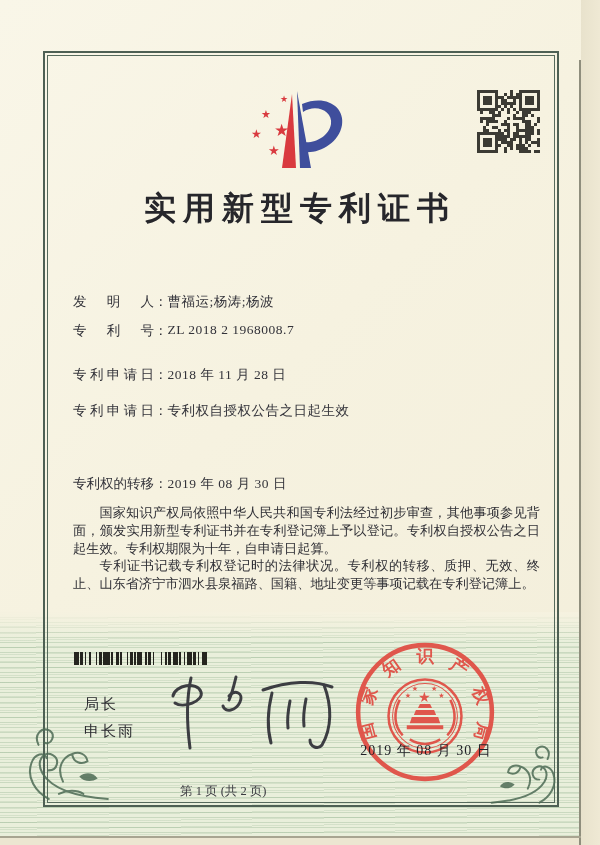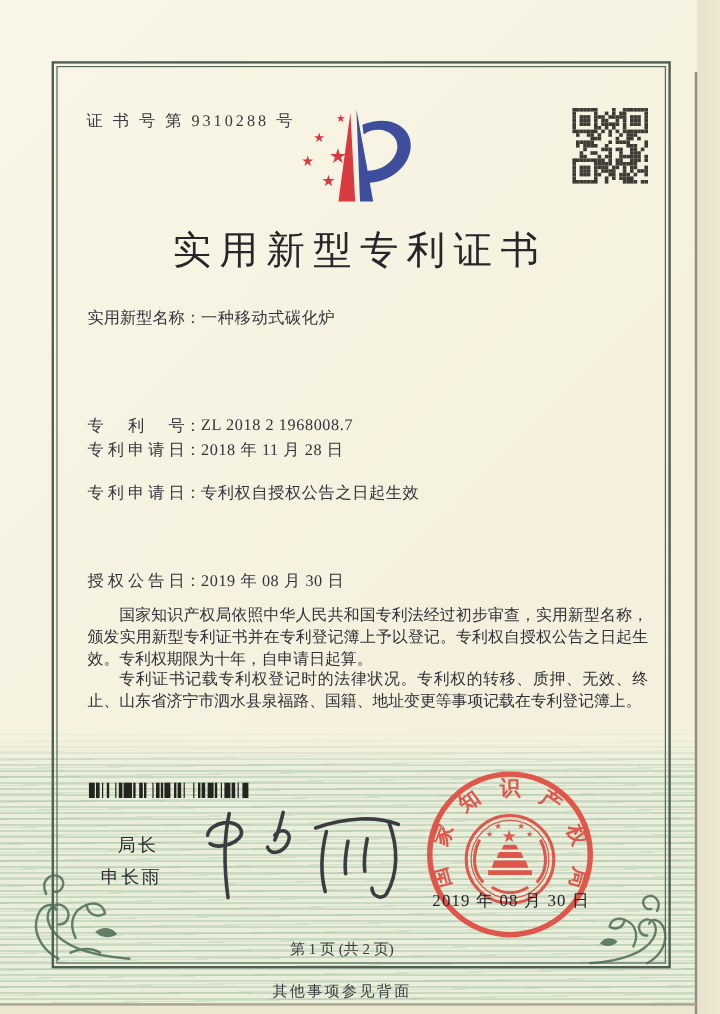--- a/index.html
+++ b/index.html
@@ -24,48 +24,48 @@
   }
   .band-fade{position:absolute;left:0;top:0;width:100%;height:30px;
     background:linear-gradient(180deg,#f6f2e0 0%,rgba(246,242,224,0) 100%);}
   
   .frame{position:absolute;left:43px;top:51px;width:512px;height:752px;border:2px solid #4e6054;z-index:3;}
   .frame-inner{position:absolute;inset:2px;border:1px solid #566a5c;}
   .ornament{position:absolute;z-index:4;}
   
   .abs{position:absolute;z-index:5;}
   .cert-no{left:72px;top:92px;font-size:13.5px;letter-spacing:2.5px;color:#3a3a3e;}
-  .title{left:100px;top:187px;width:400px;text-align:center;font-size:32px;font-weight:normal;
+  .title{left:100px;top:187px;width:400px;text-align:center;font-size:32px;font-weight:bold;
          letter-spacing:7px;color:#26262b;}
   .row{left:73px;width:470px;height:20px;font-size:13.5px;color:#33333a;white-space:nowrap;}
   .lbl{display:inline-block;width:6em;text-align:justify;text-align-last:justify;vertical-align:top;}
   .colon{display:inline-block;vertical-align:top;}
   .val{display:inline-block;vertical-align:top;letter-spacing:.5px;}
   .grant-right{position:absolute;left:222px;top:0;white-space:nowrap;}
   .body-text{left:73px;top:504px;width:467px;font-size:13.2px;line-height:17.8px;
              text-align:justify;color:#303036;z-index:5;}
   .body-text p{margin:0;text-indent:2em;}
   
   .barcode{left:74px;top:652px;width:155px;height:13px;display:flex;overflow:hidden;z-index:5;}
   .barcode .bar{background:#25251f;height:100%;flex:none;}
   .barcode .space{background:transparent;height:100%;flex:none;}
   
   .qr{left:477px;top:90px;width:63px;height:63px;display:grid;
       grid-template-columns:repeat(21,3px);grid-template-rows:repeat(21,3px);z-index:5;}
   .qr .on{background:#3c3b34;}
   .qr .off{background:transparent;}
   
-  .sig-title{left:84px;top:695px;font-size:15px;font-family:"Liberation Sans","DejaVu Sans",sans-serif;color:#2c2c31;letter-spacing:2px;margin-left:14px;}
+  .sig-title{left:84px;top:695px;font-size:15px;font-family:"Liberation Sans","DejaVu Sans",sans-serif;color:#2c2c31;letter-spacing:2px;}
   .sig-name{left:84px;top:722px;font-size:15px;font-family:"Liberation Sans","DejaVu Sans",sans-serif;color:#2c2c31;letter-spacing:2px;}
   .signature{left:163px;top:666px;z-index:6;}
   
   .seal{left:349px;top:637px;z-index:5;opacity:.92;}
   .seal-date{left:350px;top:742px;width:152px;text-align:center;font-size:14px;color:#1f1f26;
              letter-spacing:1px;z-index:6;}
-  .page-num{left:180px;top:783px;width:210px;text-align:center;font-size:12.5px;color:#3a3a40;z-index:5;}
+  .page-num{left:180px;top:783px;width:210px;font-size:12.5px;color:#3a3a40;z-index:5;}
   .footer-note{left:180px;top:818px;width:210px;text-align:center;font-size:12.5px;
                letter-spacing:2px;color:#3c3c42;z-index:5;}
 </style>
 </head>
 <body>
 
 <div class="paper">
 
   <div class="band">
     <div class="band-fade"></div>
@@ -88,21 +88,20 @@
   <svg class="ornament" style="left:490px;top:722px;transform:scaleX(-1)" width="74" height="84" viewBox="0 0 90 100">
     <g stroke="#4d6b55" stroke-width="2.4" fill="none" opacity=".85" stroke-linecap="round">
       <path d="M88,97 C60,95 34,88 24,72 C17,60 25,49 34,54 C41,58 39,69 30,69"></path>
       <path d="M30,97 C17,90 8,76 13,62 C16,53 26,50 28,57"></path>
       <path d="M44,80 C38,68 42,57 53,53 C60,50 67,53 68,60 C62,64 54,61 53,53"></path>
       <path d="M20,44 C15,34 23,26 31,30 C37,34 33,44 26,42"></path>
       <path d="M60,75 C66,70 74,71 78,77 C72,81 64,80 60,75 Z" fill="#4d6b55" stroke="none"></path>
     </g>
   </svg>
 
-  <div class="abs cert-no">证 书 号 第 9310288 号</div>
 
   <svg class="abs" style="left:247px;top:80px" width="106" height="94" viewBox="0 0 106 94">
     <path d="M45,14 L49,88 L35,88 Z" fill="#d93a3f"></path>
     <path d="M50,11 L64,88 L53,88 Z" fill="#3f4e9c"></path>
     <path d="M55,24 C79,14 98,27 95,45 C92,63 72,74 57,72 L56,62 C68,64 82,56 84,44 C86,31 69,23 56,32 Z" fill="#3f4e9c"></path>
     <g fill="#d93a3f" font-family="'DejaVu Sans',sans-serif">
       <text x="33" y="22" font-size="9">★</text>
       <text x="14" y="38" font-size="11">★</text>
       <text x="27" y="56" font-size="17">★</text>
       <text x="4" y="58" font-size="12">★</text>
@@ -549,38 +548,38 @@
       <div class="on"></div>
       <div class="on"></div>
       <div class="on"></div>
       <div class="off"></div>
       <div class="on"></div>
       <div class="on"></div>
     </div>
 
   <div class="abs title">实用新型专利证书</div>
 
-  <div class="abs row" style="top:256px">
-    <span class="lbl">实用新型名称</span><span class="colon">：</span><span class="val">一种移动式碳化炉</span>
-  </div>
-  <div class="abs row" style="top:346px">
+  <div class="abs row" style="top:293px">
+    <span class="lbl">发明人</span><span class="colon">：</span><span class="val">曹福运;杨涛;杨波</span>
+  </div>
+  <div class="abs row" style="top:322px">
     <span class="lbl">专利号</span><span class="colon">：</span><span class="val">ZL 2018 2 1968008.7</span>
   </div>
   <div class="abs row" style="top:366px">
     <span class="lbl">专利申请日</span><span class="colon">：</span><span class="val">2018 年 11 月 28 日</span>
   </div>
   <div class="abs row" style="top:402px">
     <span class="lbl">专利申请日</span><span class="colon">：</span><span class="val">专利权自授权公告之日起生效</span>
   </div>
   <div class="abs row" style="top:475px;position:absolute">
-    <span class="lbl">授权公告日</span><span class="colon">：</span><span class="val">2019 年 08 月 30 日</span>
+    <span class="lbl">专利权的转移</span><span class="colon">：</span><span class="val">2019 年 08 月 30 日</span>
   </div>
 
   <div class="abs body-text">
-    <p>国家知识产权局依照中华人民共和国专利法经过初步审查，实用新型名称，颁发实用新型专利证书并在专利登记簿上予以登记。专利权自授权公告之日起生效。专利权期限为十年，自申请日起算。</p>
+    <p>国家知识产权局依照中华人民共和国专利法经过初步审查，其他事项参见背面，颁发实用新型专利证书并在专利登记簿上予以登记。专利权自授权公告之日起生效。专利权期限为十年，自申请日起算。</p>
     <p>专利证书记载专利权登记时的法律状况。专利权的转移、质押、无效、终止、山东省济宁市泗水县泉福路、国籍、地址变更等事项记载在专利登记簿上。</p>
   </div>
 
   <div class="abs barcode" id="barcode">
       <span class="bar" style="width: 4.65px;"></span>
       <span class="space" style="width: 1.55px;"></span>
       <span class="bar" style="width: 3.1px;"></span>
       <span class="space" style="width: 1.55px;"></span>
       <span class="bar" style="width: 1.55px;"></span>
       <span class="space" style="width: 3.1px;"></span>
@@ -677,19 +676,18 @@
       <text x="88" y="60" font-size="7" font-family="'DejaVu Sans',sans-serif">★</text>
       <path d="M68,70 L82,70 L80,66 L70,66 Z"></path>
       <path d="M64,77 L86,77 L84,72 L66,72 Z"></path>
       <path d="M60,85 L90,85 L88,79 L62,79 Z"></path>
       <path d="M57,87 L93,87 L93,91 L57,91 Z"></path>
     </g>
   </svg>
   <div class="abs seal-date">2019 年 08 月 30 日</div>
 
   <div class="abs page-num">第 1 页 (共 2 页)</div>
-  <div class="abs footer-note">其他事项参见背面</div>
 
   <div class="scan-margin-right"></div>
   <div class="scan-edge-right"></div>
   <div class="scan-margin-bottom"></div>
   <div class="scan-edge-bottom"></div>
 </div>
 
 </body></html>

